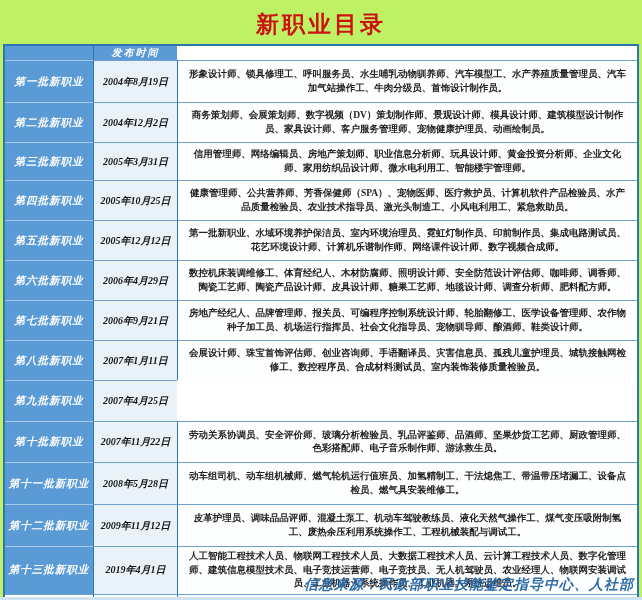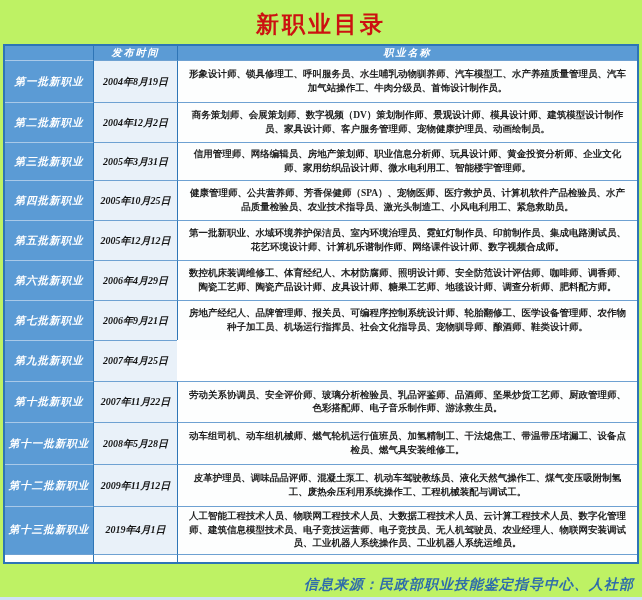--- a/index.html
+++ b/index.html
@@ -92,21 +92,20 @@
 
 <div class="page">
 
   <div class="page-title">新职业目录</div>
 
   <div class="table">
 
     <div class="row head-row">
       <div class="cell"></div>
       <div class="cell">发布时间</div>
-      <div class="cell">职业名称</div>
     </div>
 
     <div class="row" style="min-height:42px">
       <div class="cell batch">第一批新职业</div>
       <div class="cell date">2004年8月19日</div>
       <div class="cell names">形象设计师、锁具修理工、呼叫服务员、水生哺乳动物驯养师、汽车模型工、水产养殖质量管理员、汽车加气站操作工、牛肉分级员、首饰设计制作员。</div>
     </div>
 
     <div class="row" style="min-height:40px">
       <div class="cell batch">第二批新职业</div>
@@ -137,20 +136,25 @@
       <div class="cell date">2006年4月29日</div>
       <div class="cell names">数控机床装调维修工、体育经纪人、木材防腐师、照明设计师、安全防范设计评估师、咖啡师、调香师、陶瓷工艺师、陶瓷产品设计师、皮具设计师、糖果工艺师、地毯设计师、调查分析师、肥料配方师。</div>
     </div>
 
     <div class="row" style="min-height:40px">
       <div class="cell batch">第七批新职业</div>
       <div class="cell date">2006年9月21日</div>
       <div class="cell names">房地产经纪人、品牌管理师、报关员、可编程序控制系统设计师、轮胎翻修工、医学设备管理师、农作物种子加工员、机场运行指挥员、社会文化指导员、宠物驯导师、酿酒师、鞋类设计师。</div>
     </div>
 
+    <div class="row" style="min-height:40px">
+      <div class="cell batch">第八批新职业</div>
+      <div class="cell date">2007年1月11日</div>
+      <div class="cell names">会展设计师、珠宝首饰评估师、创业咨询师、手语翻译员、灾害信息员、孤残儿童护理员、城轨接触网检修工、数控程序员、合成材料测试员、室内装饰装修质量检验员。</div>
+    </div>
 
     <div class="row" style="min-height:41px">
       <div class="cell batch">第九批新职业</div>
       <div class="cell date">2007年4月25日</div>
     </div>
 
     <div class="row" style="min-height:41px">
       <div class="cell batch">第十批新职业</div>
       <div class="cell date">2007年11月22日</div>
       <div class="cell names">劳动关系协调员、安全评价师、玻璃分析检验员、乳品评鉴师、品酒师、坚果炒货工艺师、厨政管理师、色彩搭配师、电子音乐制作师、游泳救生员。</div>

